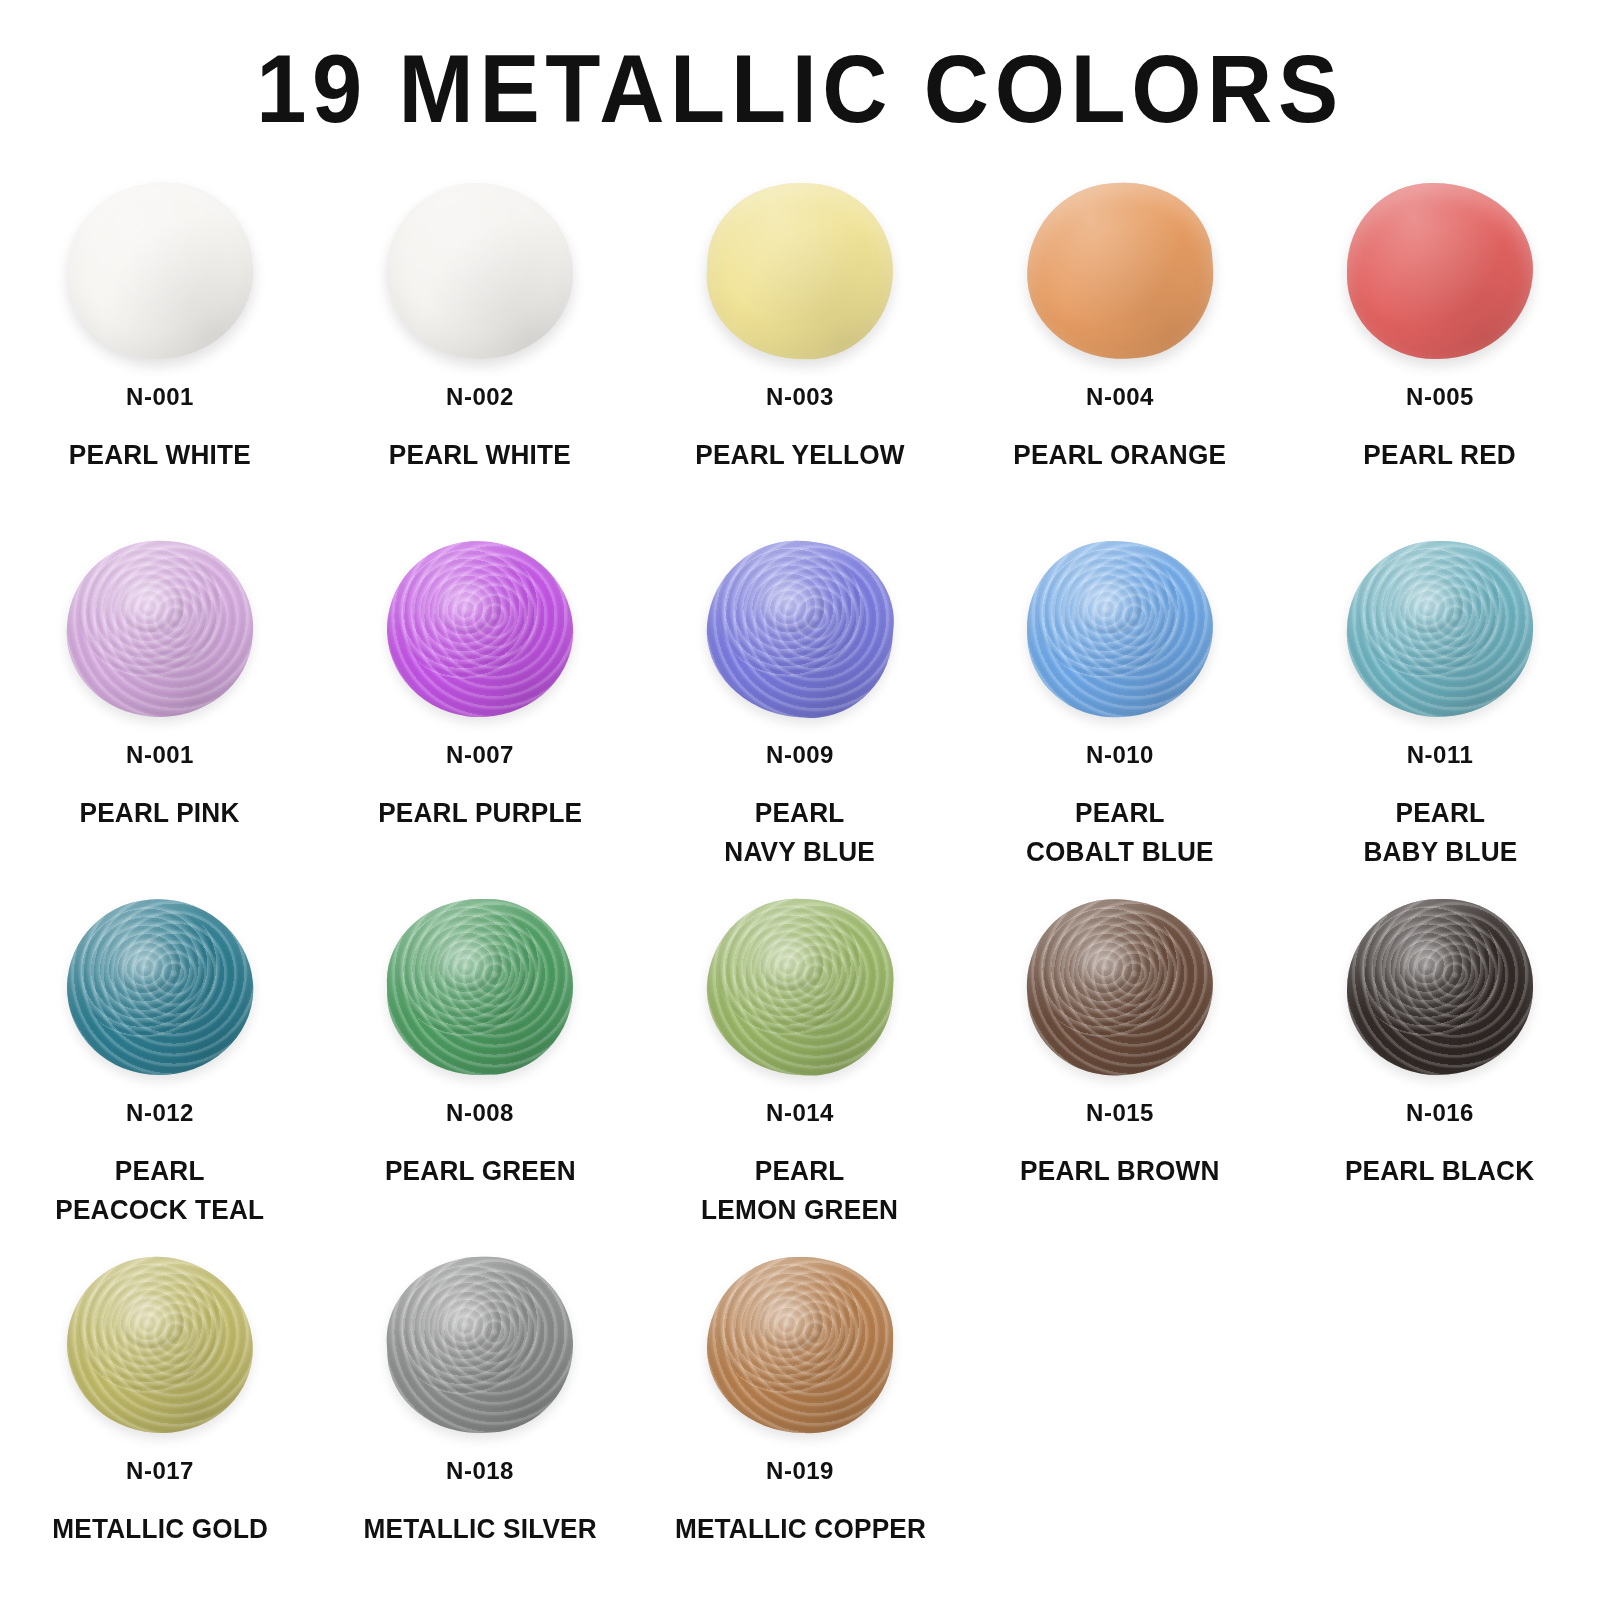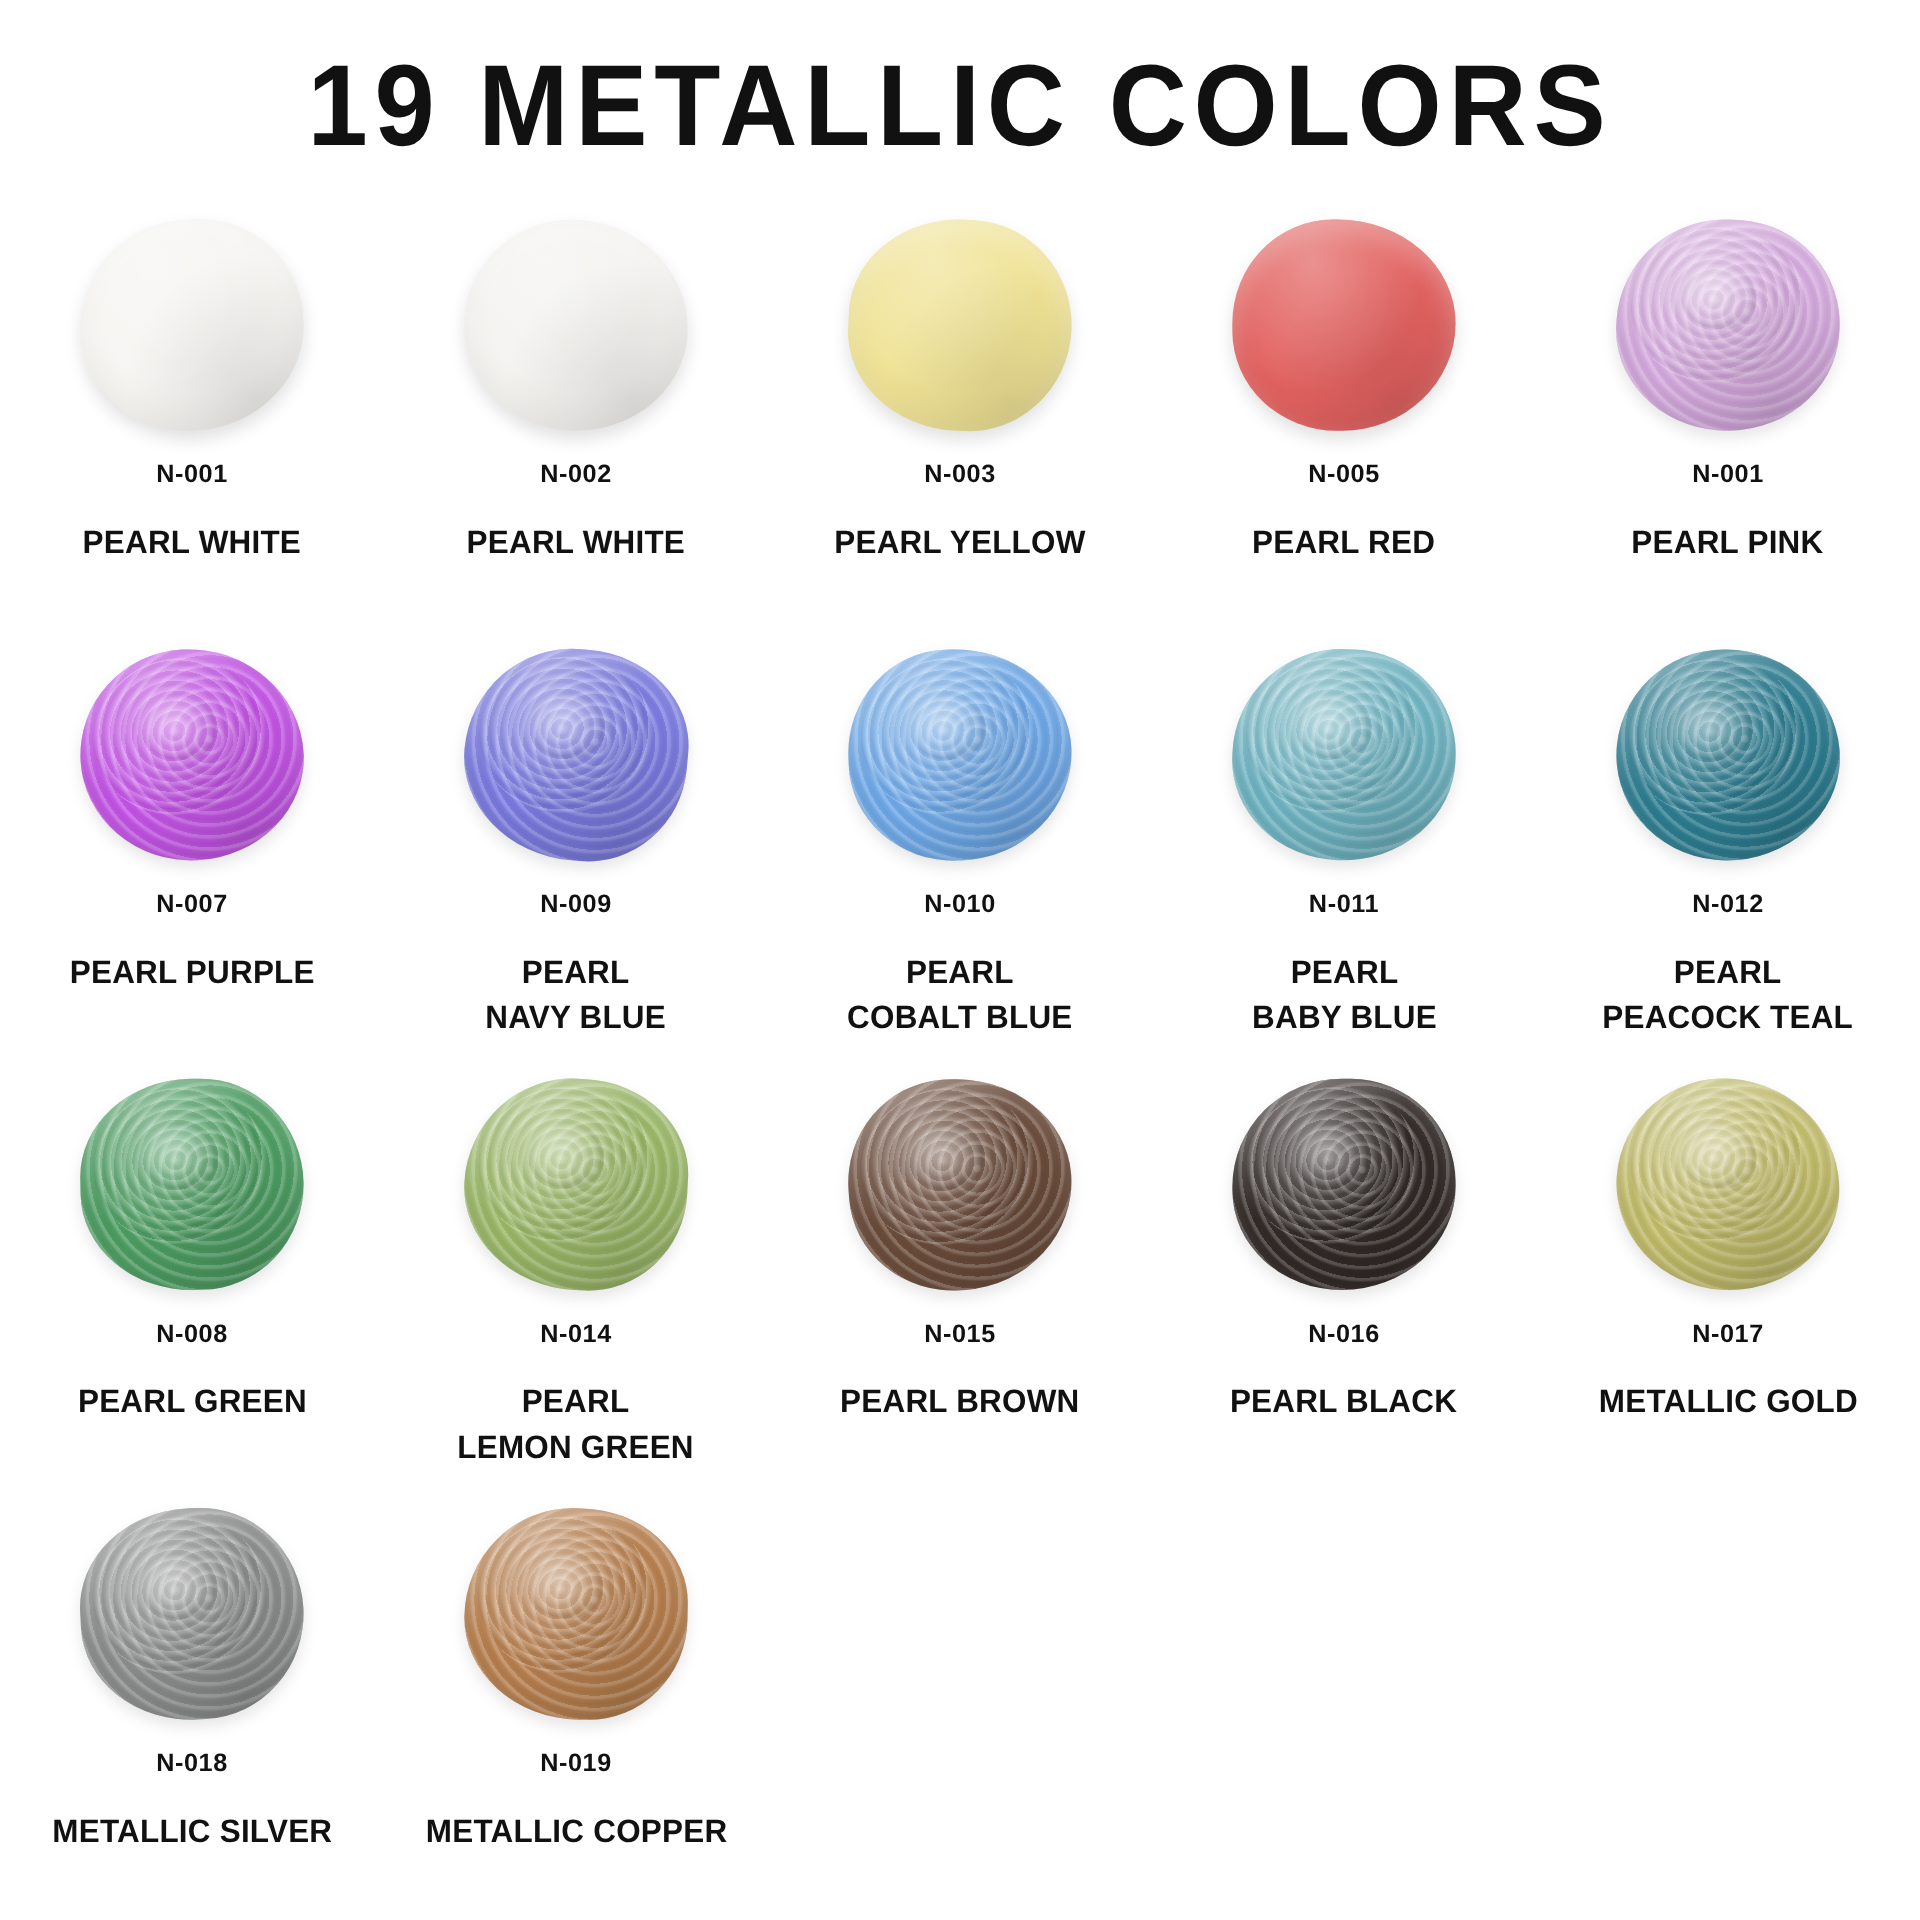--- a/index.html
+++ b/index.html
@@ -155,21 +155,21 @@
   .swatch.flat .gloss {
     background:
       radial-gradient(ellipse at 36% 20%, rgba(255,255,255,0.30) 0%, rgba(255,255,255,0.00) 55%),
       radial-gradient(ellipse at 74% 86%, rgba(0,0,0,0.10) 0%, rgba(0,0,0,0.00) 55%);
   }
 
   
   .code {
     margin-top: 22px;
     font-family: "Liberation Sans", sans-serif;
-    font-size: 21px;
+    font-size: 24px;
     font-weight: bold;
     letter-spacing: 0.5px;
     color: #111111;
     text-align: center;
     line-height: 1.1;
     white-space: nowrap;
   }
 
   .name {
     margin-top: 26px;
@@ -214,20 +214,29 @@
         <div class="swatch-wrap">
           <div class="swatch flat" style="background: rgb(240, 227, 150); border-radius: 52% 48% 48% 52% / 48% 52% 52% 48%; transform: rotate(3deg);">
             <div class="gloss"></div>
           </div>
         </div>
         <div class="code">N-003</div>
         <div class="name">PEARL YELLOW</div>
       </div>
       <div class="cell">
         <div class="swatch-wrap">
+          <div class="swatch flat" style="background: rgb(231, 157, 99); border-radius: 50% 50% 46% 54% / 54% 46% 50% 50%; transform: rotate(-4deg);">
+            <div class="gloss"></div>
+          </div>
+        </div>
+        <div class="code">N-004</div>
+        <div class="name">PEARL ORANGE</div>
+      </div>
+      <div class="cell">
+        <div class="swatch-wrap">
           <div class="swatch flat" style="background: rgb(226, 98, 96); border-radius: 46% 54% 52% 48% / 50% 50% 52% 48%; transform: rotate(0deg);">
             <div class="gloss"></div>
           </div>
         </div>
         <div class="code">N-005</div>
         <div class="name">PEARL RED</div>
       </div>
       <div class="cell">
         <div class="swatch-wrap">
           <div class="swatch" style="background: rgb(213, 170, 222); border-radius: 50% 48% 52% 50% / 52% 50% 50% 48%; transform: rotate(4deg);">

